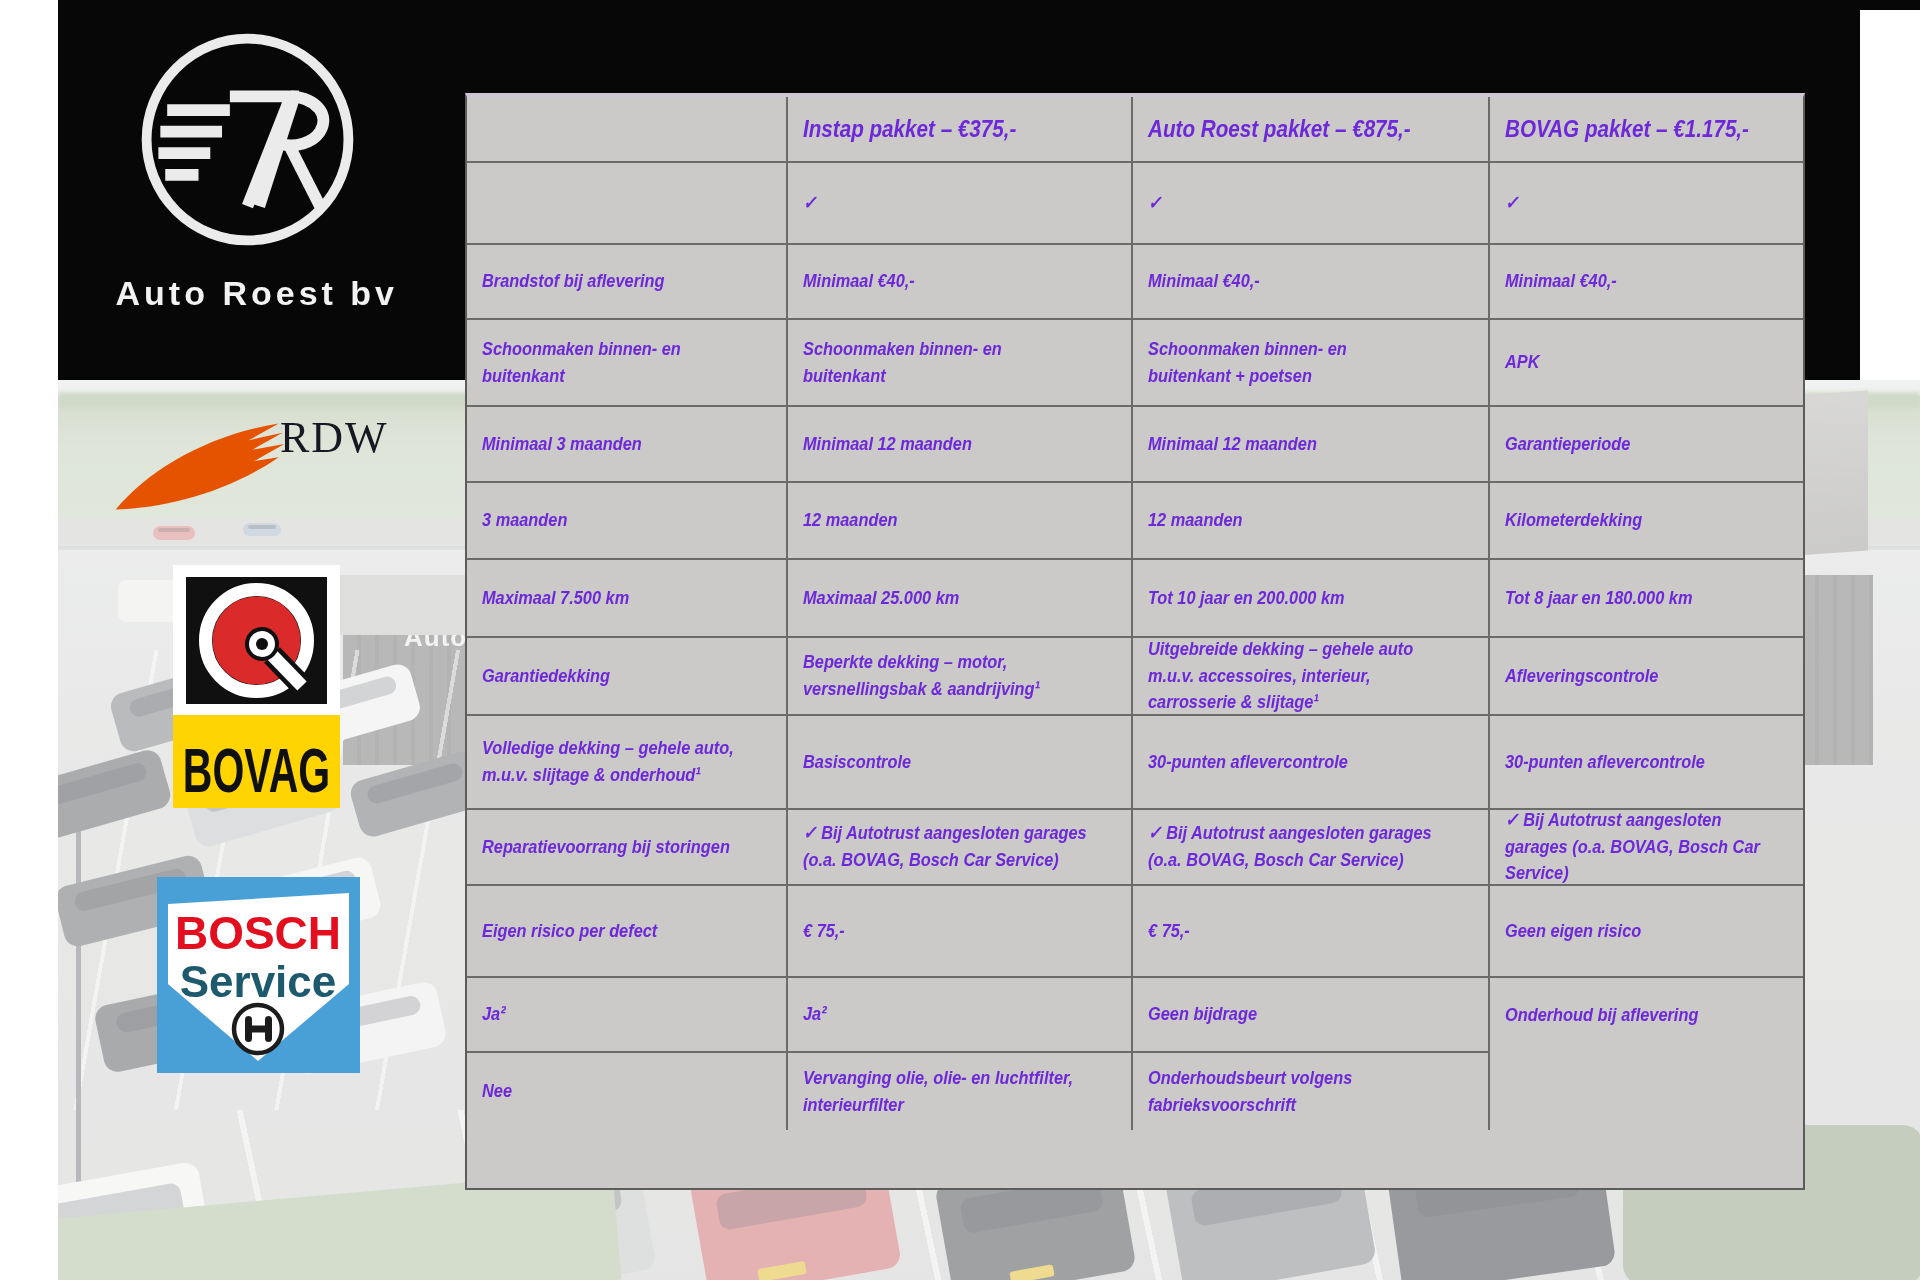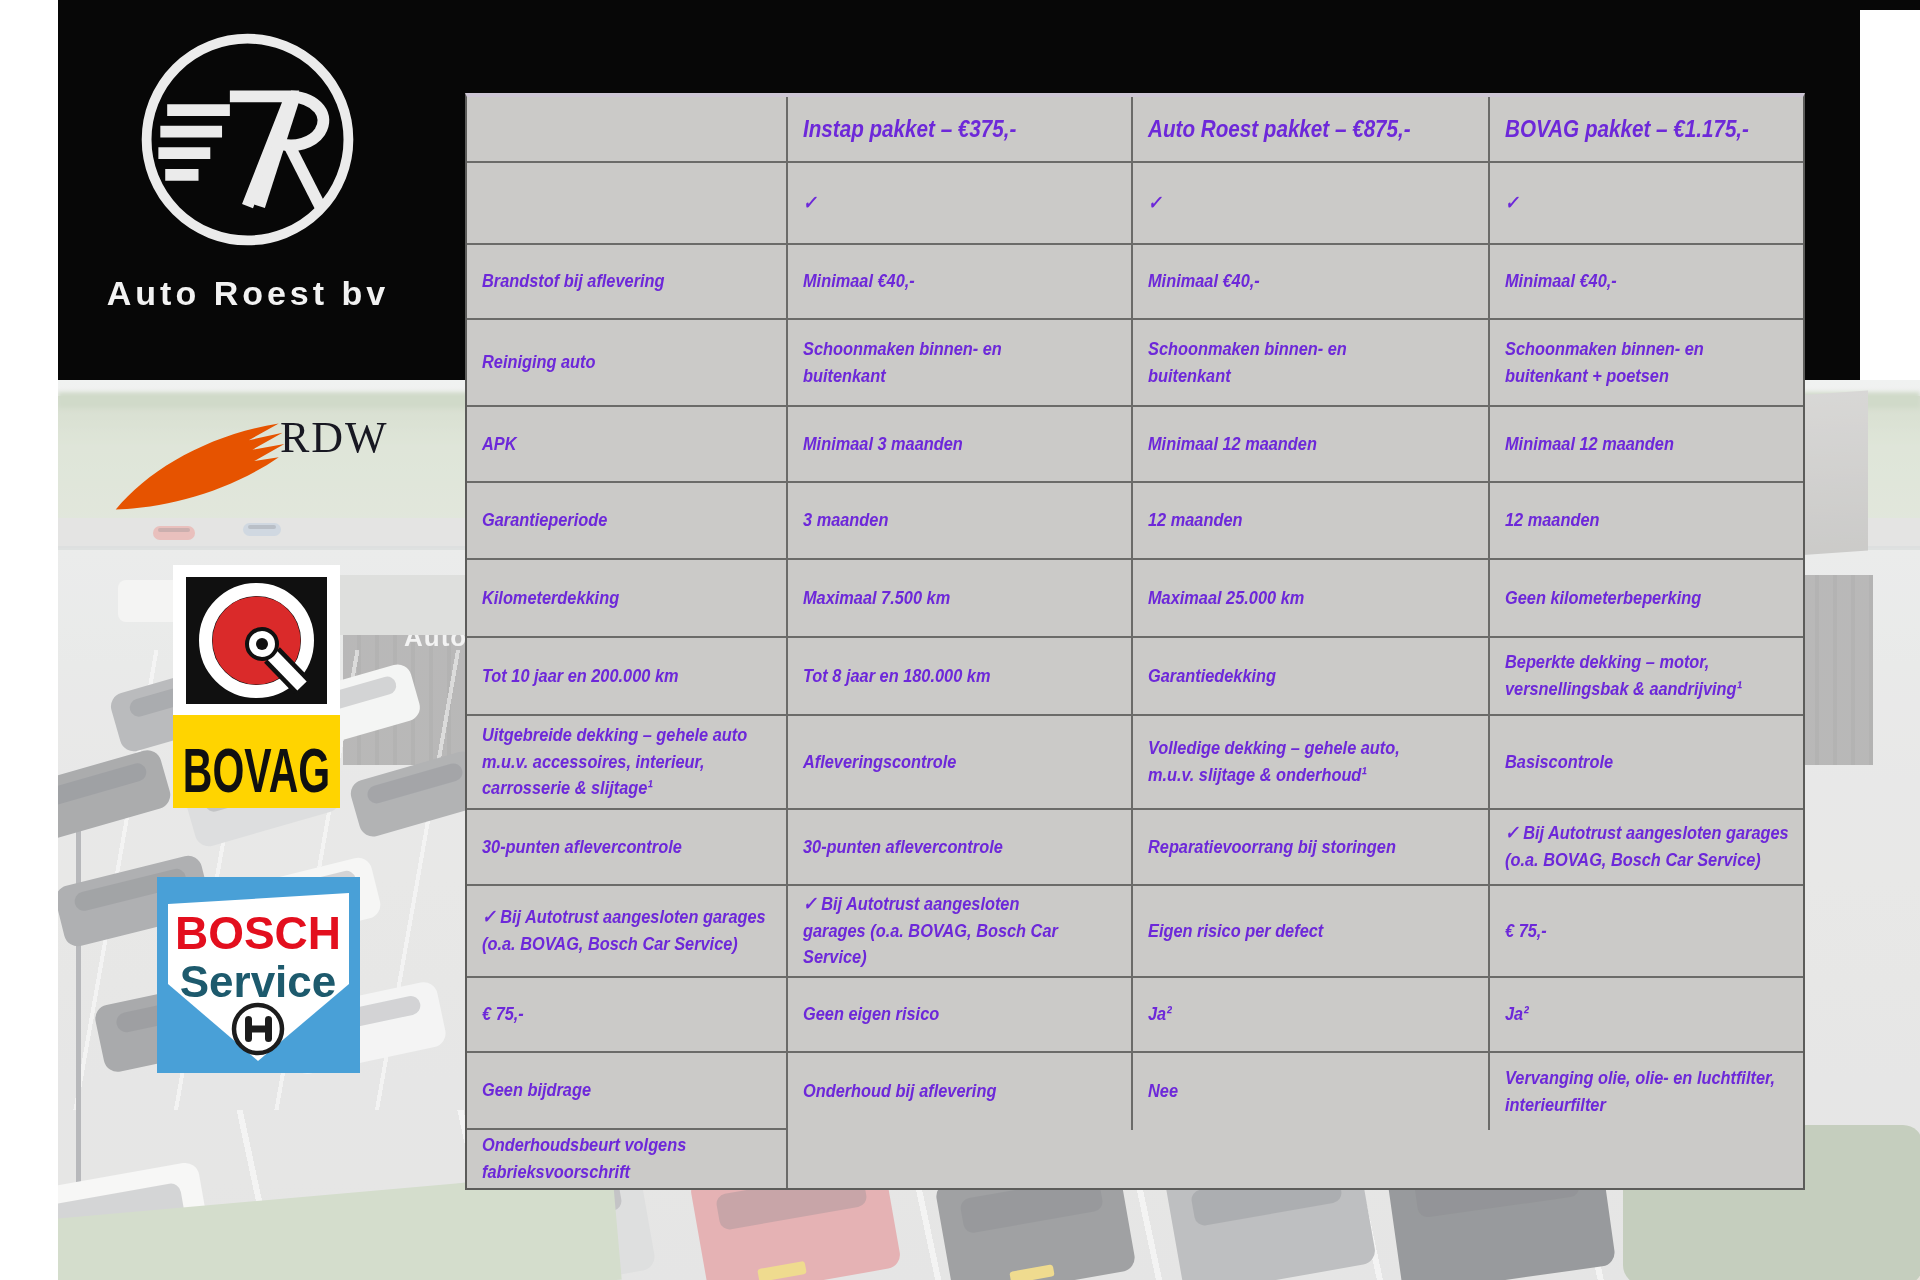--- a/index.html
+++ b/index.html
@@ -6,21 +6,21 @@
   .canvas{position:relative;width:1920px;height:1280px;background:#ffffff;overflow:hidden;
           font-family:"Liberation Sans",sans-serif;}
 
   
   .black-band{position:absolute;left:58px;top:0;width:1802px;height:380px;background:#070707;z-index:2;}
   .top-right-sliver{position:absolute;left:1860px;top:0;width:60px;height:10px;background:#070707;z-index:2;}
 
   
   .ar-logo{position:absolute;left:40px;top:20px;width:300px;text-align:center;}
   .ar-logo svg{display:block;margin:0 auto;}
-  .ar-name{margin-top:14px;color:#f2f2f2;font-size:34px;font-weight:bold;letter-spacing:4px;white-space:nowrap;}
+  .ar-name{margin-top:14px;color:#f2f2f2;font-size:34px;font-weight:bold;letter-spacing:4px;white-space:nowrap;text-align:right;}
 
   
   .photo{position:absolute;left:58px;top:380px;width:1862px;height:900px;overflow:hidden;z-index:1;
          background:linear-gradient(180deg,#e6e8e7 0px,#dcdedd 170px,#d8d8d7 400px,#d3d3d2 100%);}
   .photo::after{content:'';position:absolute;inset:0;background:rgba(255,255,255,.42);z-index:50;}
   .ph{position:absolute;}
   .car{position:absolute;border-radius:14px;}
   .car::after{content:'';position:absolute;left:12%;right:12%;top:16%;height:30%;
               background:rgba(45,50,60,.30);border-radius:10px;}
   .building-sign{position:absolute;color:#f5f5f5;font-size:26px;font-weight:bold;letter-spacing:1px;opacity:.9;}
@@ -187,23 +187,20 @@
       </div>
       <div class="cell val">
         <span class="txt">Minimaal €40,-</span>
       </div>
       <div class="cell val">
         <span class="txt">Minimaal €40,-</span>
       </div>
       <div class="cell val">
         <span class="txt">Minimaal €40,-</span>
       </div>
-      <div class="cell label">
-        <span class="txt">Reiniging auto</span>
-      </div>
       <div class="cell val">
         <span class="txt">Schoonmaken binnen- en
 buitenkant</span>
       </div>
       <div class="cell val">
         <span class="txt">Schoonmaken binnen- en
 buitenkant</span>
       </div>
       <div class="cell val">
         <span class="txt">Schoonmaken binnen- en
@@ -234,23 +231,20 @@
         <span class="txt">12 maanden</span>
       </div>
       <div class="cell label">
         <span class="txt">Kilometerdekking</span>
       </div>
       <div class="cell val">
         <span class="txt">Maximaal 7.500 km</span>
       </div>
       <div class="cell val">
         <span class="txt">Maximaal 25.000 km</span>
-      </div>
-      <div class="cell val">
-        <span class="txt">Geen kilometerbeperking</span>
       </div>
       <div class="cell val">
         <span class="txt">Tot 10 jaar en 200.000 km</span>
       </div>
       <div class="cell val">
         <span class="txt">Tot 8 jaar en 180.000 km</span>
       </div>
       <div class="cell label">
         <span class="txt">Garantiedekking</span>
       </div>

